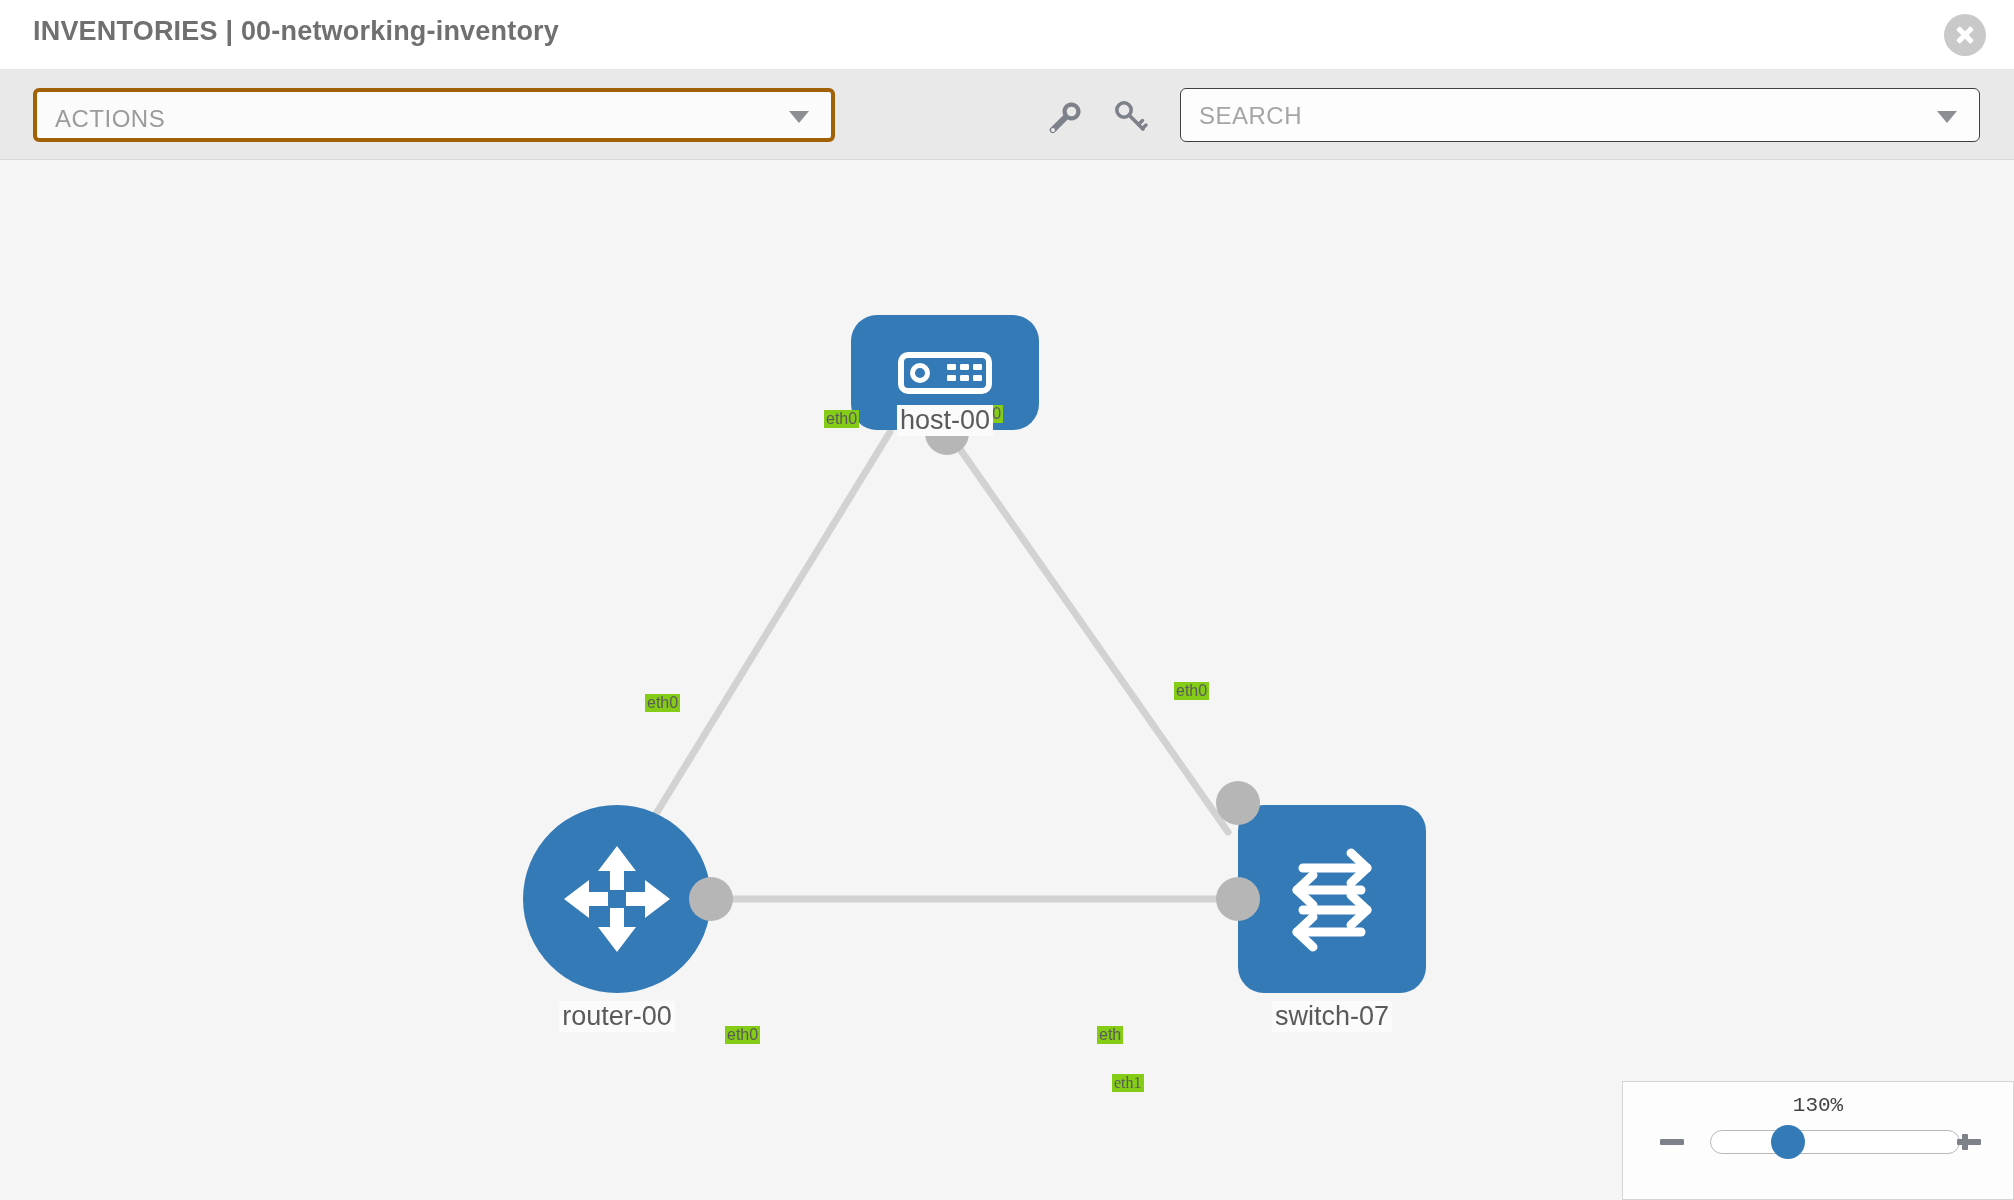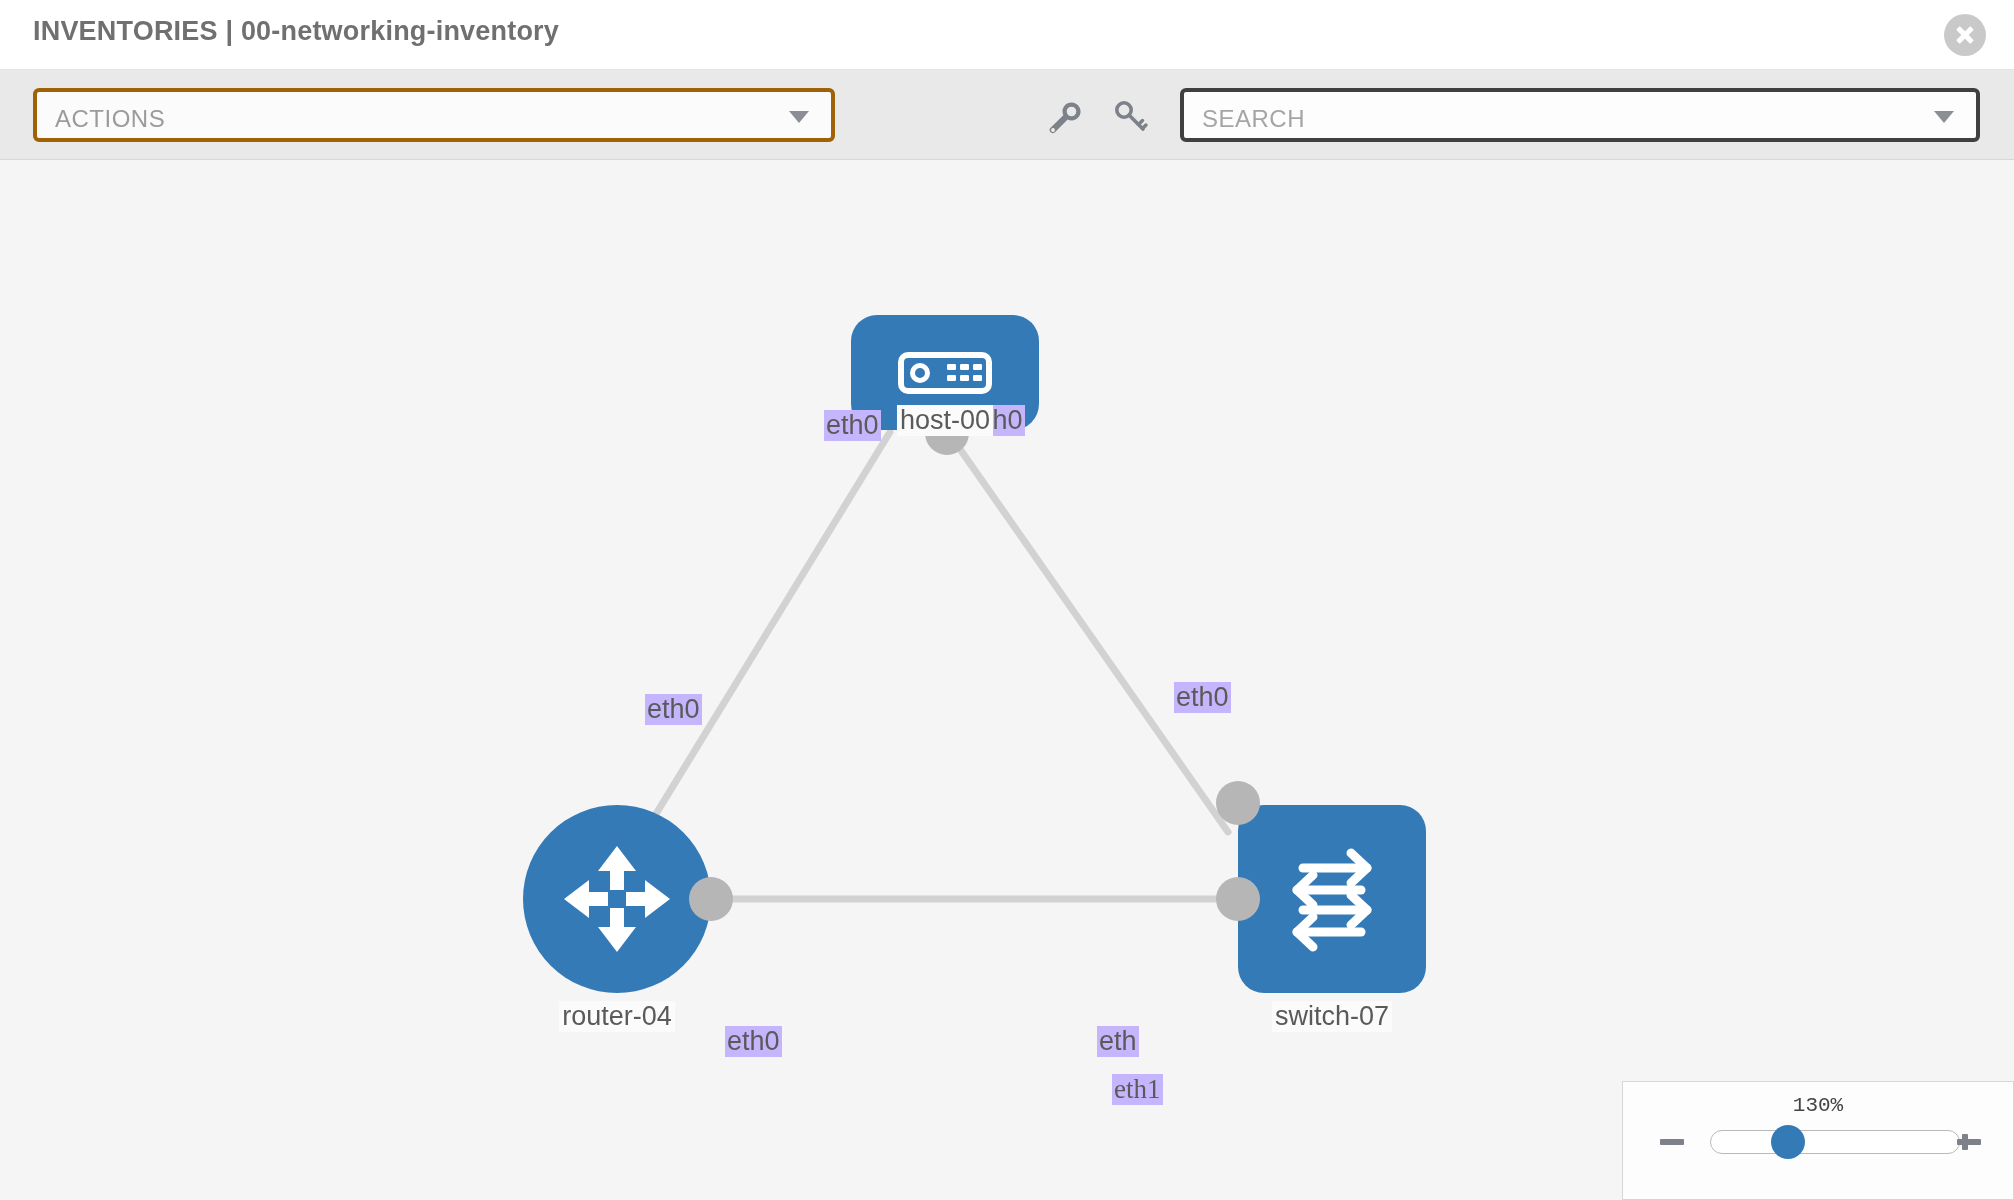--- a/index.html
+++ b/index.html
@@ -66,21 +66,21 @@
     width: 40px; height: 40px; cursor: pointer;
   }
   .tool-icon svg { display: block; }
   .wrench-icon { left: 1043px; }
   .key-icon    { left: 1110px; }
 
   .search-box {
     position: absolute; left: 1180px; top: 18px;
     width: 800px; height: 54px;
     background: #fdfdfd;
-    border: 4px solid #404040;
+    border: 1px solid #404040;
     border-radius: 6px;
   }
   .search-text {
     position: absolute; left: 18px; top: 13px;
     font-size: 24px; color: #a5a5a5; letter-spacing: 0.5px;
   }
 
   
   .canvas {
     position: absolute; left: 0; top: 160px;
@@ -123,22 +123,22 @@
 
   
   .port {
     position: absolute; width: 44px; height: 44px;
     border-radius: 50%; background: #b6b6b6; z-index: 1;
   }
 
   
   .edge-label {
     position: absolute;
-    font-size: 27px; color: #5a5a5a;
-    background: #c4b5fd;
+    font-size: 16px; color: #5a5a5a;
+    background: #84cc16;
     padding: 0 2px;
     white-space: nowrap;
     z-index: 5;
   }
 
   
   .zoom-panel {
     position: absolute; left: 1622px; top: 1081px;
     width: 392px; height: 119px;
     background: #fdfdfd;
@@ -254,21 +254,21 @@
             <path d="M61 8 L80 33 L68 33 L68 52 L54 52 L54 33 L42 33 Z"></path>
 
             <path d="M61 114 L42 89 L54 89 L54 70 L68 70 L68 89 L80 89 Z"></path>
 
             <path d="M8 61 L33 42 L33 54 L52 54 L52 68 L33 68 L33 80 Z"></path>
 
             <path d="M114 61 L89 80 L89 68 L70 68 L70 54 L89 54 L89 42 Z"></path>
           </g>
         </svg>
       </div>
-      <div class="node-label">router-04</div>
+      <div class="node-label">router-00</div>
     </div>
 
     <div class="node" id="node-switch">
       <div class="port" style="left:-22px; top:-24px;"></div>
       <div class="port" style="left:-22px; top:72px;"></div>
       <div class="node-shape">
         <svg width="122" height="122" viewBox="0 0 122 122">
           <g stroke="#ffffff" stroke-width="9" fill="none" stroke-linecap="round" stroke-linejoin="round">
 
             <line x1="32" y1="30" x2="96" y2="30"></line>

